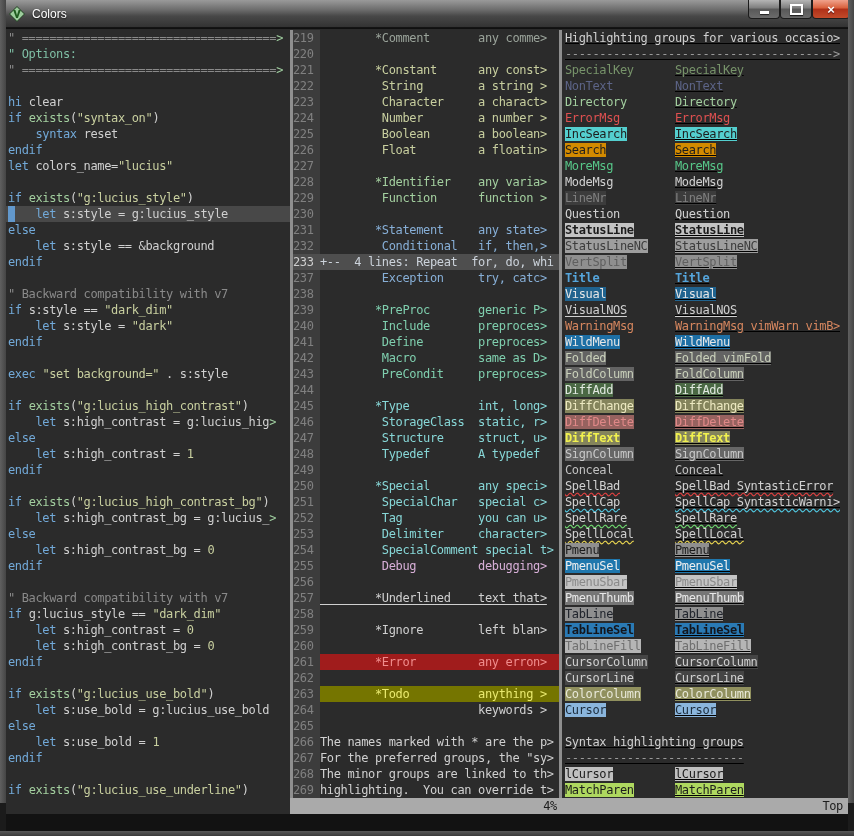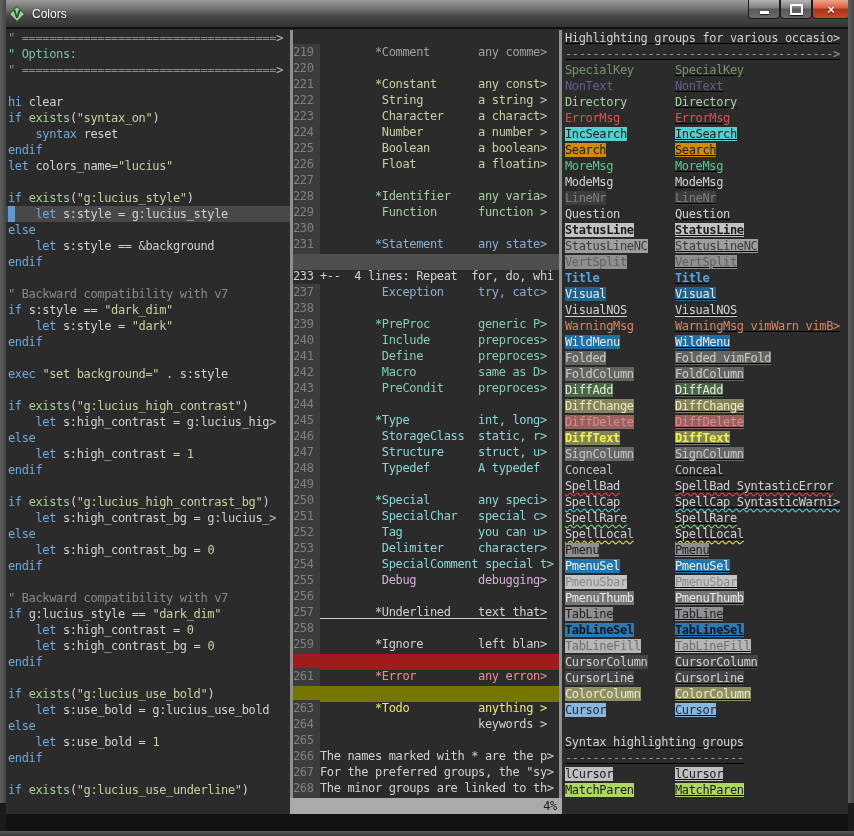--- a/index.html
+++ b/index.html
@@ -34,21 +34,21 @@
   .pane{position:absolute;top:1px;height:768px;overflow:hidden;background:#2b2b2b;}
   #pane-left{left:0;width:284px;}
   #pane-middle{left:287px;width:266px;}
   #pane-right{left:556px;width:286px;}
   .vsplit{position:absolute;top:1px;width:3px;height:768px;background:#8f8f8f;}
   #vsplit-1{left:284px;} #vsplit-2{left:553px;}
 
   .row{position:relative;height:16px;white-space:pre;}
   #pane-left .row{padding-left:2px;}
   #pane-right .row{padding-left:3px;text-decoration:underline;}
-  .lnum{display:inline-block;width:27px;text-align:right;padding-right:20px;box-sizing:border-box;margin-top:14px;}
+  .lnum{display:inline-block;width:27px;text-align:right;padding-right:20px;box-sizing:border-box;}
   .c1wrap{display:inline-block;width:110px;vertical-align:top;}
 
   
   .statusbar{position:absolute;top:769px;height:16px;white-space:pre;overflow:hidden;}
   .statusbar .sright{position:absolute;right:5px;top:0;}
   #status-left{left:0;width:284px;background:#c4c4c4;color:#0a0a0a;font-weight:bold;padding-left:2px;box-sizing:border-box;}
   #status-middle{left:284px;width:272px;background:#aaaaaa;color:#1e1e1e;padding-left:5px;box-sizing:border-box;}
   #status-right{left:556px;width:286px;background:#aaaaaa;color:#1e1e1e;padding-left:4px;box-sizing:border-box;}
 
   #cmdline{position:absolute;left:0;top:785px;width:842px;height:17px;background:#121212;}
@@ -85,16 +85,20 @@
     <div id="pane-left" class="pane mono"><div class="row"><span style="color: rgb(138, 138, 138);">" =====================================</span><span style="color: rgb(159, 206, 159);">&gt;</span></div><div class="row"><span style="color: rgb(127, 191, 165);">" Options:</span></div><div class="row"><span style="color: rgb(138, 138, 138);">" =====================================</span><span style="color: rgb(159, 206, 159);">&gt;</span></div><div class="row"></div><div class="row"><span style="color: rgb(114, 169, 216);">hi </span><span style="color: rgb(208, 208, 208);">clear</span></div><div class="row"><span style="color: rgb(114, 169, 216);">if </span><span style="color: rgb(163, 207, 159);">exists</span><span style="color: rgb(208, 208, 208);">(</span><span style="color: rgb(200, 207, 159);">"syntax_on"</span><span style="color: rgb(208, 208, 208);">)</span></div><div class="row"><span style="color: rgb(208, 208, 208);">    </span><span style="color: rgb(114, 169, 216);">syntax </span><span style="color: rgb(208, 208, 208);">reset</span></div><div class="row"><span style="color: rgb(114, 169, 216);">endif</span></div><div class="row"><span style="color: rgb(114, 169, 216);">let </span><span style="color: rgb(208, 208, 208);">colors_name=</span><span style="color: rgb(200, 207, 159);">"lucius"</span></div><div class="row"></div><div class="row"><span style="color: rgb(114, 169, 216);">if </span><span style="color: rgb(163, 207, 159);">exists</span><span style="color: rgb(208, 208, 208);">(</span><span style="color: rgb(200, 207, 159);">"g:lucius_style"</span><span style="color: rgb(208, 208, 208);">)</span></div><div class="row" style="background: rgb(72, 72, 72);"><div style="position: absolute; left: 2px; top: 0px; width: 7px; height: 16px; background: rgb(98, 152, 204);"></div><span style="color: rgb(208, 208, 208);">    </span><span style="color: rgb(114, 169, 216);">let </span><span style="color: rgb(208, 208, 208);">s:style = g:lucius_style</span></div><div class="row"><span style="color: rgb(114, 169, 216);">else</span></div><div class="row"><span style="color: rgb(208, 208, 208);">    </span><span style="color: rgb(114, 169, 216);">let </span><span style="color: rgb(208, 208, 208);">s:style == &amp;background</span></div><div class="row"><span style="color: rgb(114, 169, 216);">endif</span></div><div class="row"></div><div class="row"><span style="color: rgb(138, 138, 138);">" Backward compatibility with v7</span></div><div class="row"><span style="color: rgb(114, 169, 216);">if </span><span style="color: rgb(208, 208, 208);">s:style == </span><span style="color: rgb(200, 207, 159);">"dark_dim"</span></div><div class="row"><span style="color: rgb(208, 208, 208);">    </span><span style="color: rgb(114, 169, 216);">let </span><span style="color: rgb(208, 208, 208);">s:style = </span><span style="color: rgb(200, 207, 159);">"dark"</span></div><div class="row"><span style="color: rgb(114, 169, 216);">endif</span></div><div class="row"></div><div class="row"><span style="color: rgb(114, 169, 216);">exec </span><span style="color: rgb(200, 207, 159);">"set background="</span><span style="color: rgb(208, 208, 208);"> . s:style</span></div><div class="row"></div><div class="row"><span style="color: rgb(114, 169, 216);">if </span><span style="color: rgb(163, 207, 159);">exists</span><span style="color: rgb(208, 208, 208);">(</span><span style="color: rgb(200, 207, 159);">"g:lucius_high_contrast"</span><span style="color: rgb(208, 208, 208);">)</span></div><div class="row"><span style="color: rgb(208, 208, 208);">    </span><span style="color: rgb(114, 169, 216);">let </span><span style="color: rgb(208, 208, 208);">s:high_contrast = g:lucius_hig</span><span style="color: rgb(159, 206, 159);">&gt;</span></div><div class="row"><span style="color: rgb(114, 169, 216);">else</span></div><div class="row"><span style="color: rgb(208, 208, 208);">    </span><span style="color: rgb(114, 169, 216);">let </span><span style="color: rgb(208, 208, 208);">s:high_contrast = </span><span style="color: rgb(200, 207, 159);">1</span></div><div class="row"><span style="color: rgb(114, 169, 216);">endif</span></div><div class="row"></div><div class="row"><span style="color: rgb(114, 169, 216);">if </span><span style="color: rgb(163, 207, 159);">exists</span><span style="color: rgb(208, 208, 208);">(</span><span style="color: rgb(200, 207, 159);">"g:lucius_high_contrast_bg"</span><span style="color: rgb(208, 208, 208);">)</span></div><div class="row"><span style="color: rgb(208, 208, 208);">    </span><span style="color: rgb(114, 169, 216);">let </span><span style="color: rgb(208, 208, 208);">s:high_contrast_bg = g:lucius_</span><span style="color: rgb(159, 206, 159);">&gt;</span></div><div class="row"><span style="color: rgb(114, 169, 216);">else</span></div><div class="row"><span style="color: rgb(208, 208, 208);">    </span><span style="color: rgb(114, 169, 216);">let </span><span style="color: rgb(208, 208, 208);">s:high_contrast_bg = </span><span style="color: rgb(200, 207, 159);">0</span></div><div class="row"><span style="color: rgb(114, 169, 216);">endif</span></div><div class="row"></div><div class="row"><span style="color: rgb(138, 138, 138);">" Backward compatibility with v7</span></div><div class="row"><span style="color: rgb(114, 169, 216);">if </span><span style="color: rgb(208, 208, 208);">g:lucius_style == </span><span style="color: rgb(200, 207, 159);">"dark_dim"</span></div><div class="row"><span style="color: rgb(208, 208, 208);">    </span><span style="color: rgb(114, 169, 216);">let </span><span style="color: rgb(208, 208, 208);">s:high_contrast = </span><span style="color: rgb(200, 207, 159);">0</span></div><div class="row"><span style="color: rgb(208, 208, 208);">    </span><span style="color: rgb(114, 169, 216);">let </span><span style="color: rgb(208, 208, 208);">s:high_contrast_bg = </span><span style="color: rgb(200, 207, 159);">0</span></div><div class="row"><span style="color: rgb(114, 169, 216);">endif</span></div><div class="row"></div><div class="row"><span style="color: rgb(114, 169, 216);">if </span><span style="color: rgb(163, 207, 159);">exists</span><span style="color: rgb(208, 208, 208);">(</span><span style="color: rgb(200, 207, 159);">"g:lucius_use_bold"</span><span style="color: rgb(208, 208, 208);">)</span></div><div class="row"><span style="color: rgb(208, 208, 208);">    </span><span style="color: rgb(114, 169, 216);">let </span><span style="color: rgb(208, 208, 208);">s:use_bold = g:lucius_use_bold</span></div><div class="row"><span style="color: rgb(114, 169, 216);">else</span></div><div class="row"><span style="color: rgb(208, 208, 208);">    </span><span style="color: rgb(114, 169, 216);">let </span><span style="color: rgb(208, 208, 208);">s:use_bold = </span><span style="color: rgb(200, 207, 159);">1</span></div><div class="row"><span style="color: rgb(114, 169, 216);">endif</span></div><div class="row"></div><div class="row"><span style="color: rgb(114, 169, 216);">if </span><span style="color: rgb(163, 207, 159);">exists</span><span style="color: rgb(208, 208, 208);">(</span><span style="color: rgb(200, 207, 159);">"g:lucius_use_underline"</span><span style="color: rgb(208, 208, 208);">)</span></div></div>
     <div id="vsplit-1" class="vsplit"></div>
     <div id="pane-middle" class="pane mono"><div class="row"><span class="lnum" style="color: rgb(128, 128, 128); background: rgb(60, 60, 60);">219</span><span style="color: rgb(154, 163, 154);">        *Comment       any comme&gt;</span></div><div class="row"><span class="lnum" style="color: rgb(128, 128, 128); background: rgb(60, 60, 60);">220</span></div><div class="row"><span class="lnum" style="color: rgb(128, 128, 128); background: rgb(60, 60, 60);">221</span><span style="color: rgb(200, 207, 159);">        *Constant      any const&gt;</span></div><div class="row"><span class="lnum" style="color: rgb(128, 128, 128); background: rgb(60, 60, 60);">222</span><span style="color: rgb(200, 207, 159);">         String        a string &gt;</span></div><div class="row"><span class="lnum" style="color: rgb(128, 128, 128); background: rgb(60, 60, 60);">223</span><span style="color: rgb(200, 207, 159);">         Character     a charact&gt;</span></div><div class="row"><span class="lnum" style="color: rgb(128, 128, 128); background: rgb(60, 60, 60);">224</span><span style="color: rgb(200, 207, 159);">         Number        a number &gt;</span></div><div class="row"><span class="lnum" style="color: rgb(128, 128, 128); background: rgb(60, 60, 60);">225</span><span style="color: rgb(200, 207, 159);">         Boolean       a boolean&gt;</span></div><div class="row"><span class="lnum" style="color: rgb(128, 128, 128); background: rgb(60, 60, 60);">226</span><span style="color: rgb(200, 207, 159);">         Float         a floatin&gt;</span></div><div class="row"><span class="lnum" style="color: rgb(128, 128, 128); background: rgb(60, 60, 60);">227</span></div><div class="row"><span class="lnum" style="color: rgb(128, 128, 128); background: rgb(60, 60, 60);">228</span><span style="color: rgb(163, 207, 159);">        *Identifier    any varia&gt;</span></div><div class="row"><span class="lnum" style="color: rgb(128, 128, 128); background: rgb(60, 60, 60);">229</span><span style="color: rgb(163, 207, 159);">         Function      function &gt;</span></div><div class="row"><span class="lnum" style="color: rgb(128, 128, 128); background: rgb(60, 60, 60);">230</span></div><div class="row"><span class="lnum" style="color: rgb(128, 128, 128); background: rgb(60, 60, 60);">231</span><span style="color: rgb(135, 175, 215);">        *Statement     any state&gt;</span></div><div class="row"><span class="lnum" style="color: rgb(128, 128, 128); background: rgb(60, 60, 60);">232</span><span style="color: rgb(135, 175, 215);">         Conditional   if, then,&gt;</span></div><div class="row" style="background: rgb(78, 78, 78);"><span class="lnum" style="color: rgb(207, 207, 207); background: transparent;">233</span><span style="color: rgb(204, 211, 219); background: transparent;">+--  4 lines: Repeat  for, do, whi</span></div><div class="row"><span class="lnum" style="color: rgb(128, 128, 128); background: rgb(60, 60, 60);">237</span><span style="color: rgb(135, 175, 215);">         Exception     try, catc&gt;</span></div><div class="row"><span class="lnum" style="color: rgb(128, 128, 128); background: rgb(60, 60, 60);">238</span></div><div class="row"><span class="lnum" style="color: rgb(128, 128, 128); background: rgb(60, 60, 60);">239</span><span style="color: rgb(127, 207, 174);">        *PreProc       generic P&gt;</span></div><div class="row"><span class="lnum" style="color: rgb(128, 128, 128); background: rgb(60, 60, 60);">240</span><span style="color: rgb(127, 207, 174);">         Include       preproces&gt;</span></div><div class="row"><span class="lnum" style="color: rgb(128, 128, 128); background: rgb(60, 60, 60);">241</span><span style="color: rgb(127, 207, 174);">         Define        preproces&gt;</span></div><div class="row"><span class="lnum" style="color: rgb(128, 128, 128); background: rgb(60, 60, 60);">242</span><span style="color: rgb(127, 207, 174);">         Macro         same as D&gt;</span></div><div class="row"><span class="lnum" style="color: rgb(128, 128, 128); background: rgb(60, 60, 60);">243</span><span style="color: rgb(127, 207, 174);">         PreCondit     preproces&gt;</span></div><div class="row"><span class="lnum" style="color: rgb(128, 128, 128); background: rgb(60, 60, 60);">244</span></div><div class="row"><span class="lnum" style="color: rgb(128, 128, 128); background: rgb(60, 60, 60);">245</span><span style="color: rgb(135, 215, 215);">        *Type          int, long&gt;</span></div><div class="row"><span class="lnum" style="color: rgb(128, 128, 128); background: rgb(60, 60, 60);">246</span><span style="color: rgb(135, 215, 215);">         StorageClass  static, r&gt;</span></div><div class="row"><span class="lnum" style="color: rgb(128, 128, 128); background: rgb(60, 60, 60);">247</span><span style="color: rgb(135, 215, 215);">         Structure     struct, u&gt;</span></div><div class="row"><span class="lnum" style="color: rgb(128, 128, 128); background: rgb(60, 60, 60);">248</span><span style="color: rgb(135, 215, 215);">         Typedef       A typedef</span></div><div class="row"><span class="lnum" style="color: rgb(128, 128, 128); background: rgb(60, 60, 60);">249</span></div><div class="row"><span class="lnum" style="color: rgb(128, 128, 128); background: rgb(60, 60, 60);">250</span><span style="color: rgb(135, 215, 215);">        *Special       any speci&gt;</span></div><div class="row"><span class="lnum" style="color: rgb(128, 128, 128); background: rgb(60, 60, 60);">251</span><span style="color: rgb(135, 215, 215);">         SpecialChar   special c&gt;</span></div><div class="row"><span class="lnum" style="color: rgb(128, 128, 128); background: rgb(60, 60, 60);">252</span><span style="color: rgb(135, 215, 215);">         Tag           you can u&gt;</span></div><div class="row"><span class="lnum" style="color: rgb(128, 128, 128); background: rgb(60, 60, 60);">253</span><span style="color: rgb(135, 215, 215);">         Delimiter     character&gt;</span></div><div class="row"><span class="lnum" style="color: rgb(128, 128, 128); background: rgb(60, 60, 60);">254</span><span style="color: rgb(135, 215, 215);">         SpecialComment special t&gt;</span></div><div class="row"><span class="lnum" style="color: rgb(128, 128, 128); background: rgb(60, 60, 60);">255</span><span style="color: rgb(215, 175, 215);">         Debug         debugging&gt;</span></div><div class="row"><span class="lnum" style="color: rgb(128, 128, 128); background: rgb(60, 60, 60);">256</span></div><div class="row"><span class="lnum" style="color: rgb(128, 128, 128); background: rgb(60, 60, 60);">257</span><span style="color: rgb(208, 208, 208); text-decoration-line: underline; text-decoration-style: solid; text-decoration-color: rgb(208, 208, 208); text-underline-offset: 2px;">        *Underlined    text that&gt;</span></div><div class="row"><span class="lnum" style="color: rgb(128, 128, 128); background: rgb(60, 60, 60);">258</span></div><div class="row"><span class="lnum" style="color: rgb(128, 128, 128); background: rgb(60, 60, 60);">259</span><span style="color: rgb(208, 208, 208);">        *Ignore        left blan&gt;</span></div><div class="row"><span class="lnum" style="color: rgb(128, 128, 128); background: rgb(60, 60, 60);">260</span></div><div class="row" style="background: rgb(160, 28, 28);"><span class="lnum" style="color: rgb(128, 128, 128); background: rgb(60, 60, 60);">261</span><span style="color: rgb(240, 141, 141); background: transparent;">        *Error         any erron&gt;</span></div><div class="row"><span class="lnum" style="color: rgb(128, 128, 128); background: rgb(60, 60, 60);">262</span></div><div class="row" style="background: rgb(117, 117, 0);"><span class="lnum" style="color: rgb(128, 128, 128); background: rgb(60, 60, 60);">263</span><span style="color: rgb(233, 233, 110); background: transparent;">        *Todo          anything &gt;</span></div><div class="row"><span class="lnum" style="color: rgb(128, 128, 128); background: rgb(60, 60, 60);">264</span><span style="color: rgb(208, 208, 208);">                       keywords &gt;</span></div><div class="row"><span class="lnum" style="color: rgb(128, 128, 128); background: rgb(60, 60, 60);">265</span></div><div class="row"><span class="lnum" style="color: rgb(128, 128, 128); background: rgb(60, 60, 60);">266</span><span style="color: rgb(208, 208, 208);">The names marked with * are the p&gt;</span></div><div class="row"><span class="lnum" style="color: rgb(128, 128, 128); background: rgb(60, 60, 60);">267</span><span style="color: rgb(208, 208, 208);">For the preferred groups, the "sy&gt;</span></div><div class="row"><span class="lnum" style="color: rgb(128, 128, 128); background: rgb(60, 60, 60);">268</span><span style="color: rgb(208, 208, 208);">The minor groups are linked to th&gt;</span></div><div class="row"><span class="lnum" style="color: rgb(128, 128, 128); background: rgb(60, 60, 60);">269</span><span style="color: rgb(208, 208, 208);">highlighting.  You can override t&gt;</span></div></div>
     <div id="vsplit-2" class="vsplit"></div>
     <div id="pane-right" class="pane mono"><div class="row"><span style="color: rgb(208, 208, 208);">Highlighting groups for various occasio&gt;</span></div><div class="row"><span style="color: rgb(154, 154, 154);">---------------------------------------&gt;</span></div><div class="row"><span class="c1wrap"><span style="color: rgb(119, 147, 106);">SpecialKey</span></span><span style="color: rgb(119, 147, 106);">SpecialKey</span></div><div class="row"><span class="c1wrap"><span style="color: rgb(92, 100, 135);">NonText</span></span><span style="color: rgb(92, 100, 135);">NonText</span></div><div class="row"><span class="c1wrap"><span style="color: rgb(163, 207, 159);">Directory</span></span><span style="color: rgb(163, 207, 159);">Directory</span></div><div class="row"><span class="c1wrap"><span style="color: rgb(222, 80, 80);">ErrorMsg</span></span><span style="color: rgb(222, 80, 80);">ErrorMsg</span></div><div class="row"><span class="c1wrap"><span style="color: rgb(30, 30, 30); background: rgb(84, 207, 207);">IncSearch</span></span><span style="color: rgb(30, 30, 30); background: rgb(84, 207, 207);">IncSearch</span></div><div class="row"><span class="c1wrap"><span style="color: rgb(30, 30, 30); background: rgb(210, 138, 0);">Search</span></span><span style="color: rgb(30, 30, 30); background: rgb(210, 138, 0);">Search</span></div><div class="row"><span class="c1wrap"><span style="color: rgb(87, 199, 137);">MoreMsg</span></span><span style="color: rgb(87, 199, 137);">MoreMsg</span></div><div class="row"><span class="c1wrap"><span style="color: rgb(208, 208, 208);">ModeMsg</span></span><span style="color: rgb(208, 208, 208);">ModeMsg</span></div><div class="row"><span class="c1wrap"><span style="color: rgb(127, 127, 127); background: rgb(60, 60, 60);">LineNr</span></span><span style="color: rgb(127, 127, 127); background: rgb(60, 60, 60);">LineNr</span></div><div class="row"><span class="c1wrap"><span style="color: rgb(208, 208, 208);">Question</span></span><span style="color: rgb(208, 208, 208);">Question</span></div><div class="row"><span class="c1wrap"><span style="color: rgb(28, 28, 28); background: rgb(194, 194, 194); font-weight: bold;">StatusLine</span></span><span style="color: rgb(28, 28, 28); background: rgb(194, 194, 194); font-weight: bold;">StatusLine</span></div><div class="row"><span class="c1wrap"><span style="color: rgb(60, 60, 60); background: rgb(158, 158, 158);">StatusLineNC</span></span><span style="color: rgb(60, 60, 60); background: rgb(158, 158, 158);">StatusLineNC</span></div><div class="row"><span class="c1wrap"><span style="color: rgb(95, 95, 95); background: rgb(143, 143, 143);">VertSplit</span></span><span style="color: rgb(95, 95, 95); background: rgb(143, 143, 143);">VertSplit</span></div><div class="row"><span class="c1wrap"><span style="color: rgb(85, 165, 220); font-weight: bold;">Title</span></span><span style="color: rgb(85, 165, 220); font-weight: bold;">Title</span></div><div class="row"><span class="c1wrap"><span style="color: rgb(230, 230, 230); background: rgb(32, 99, 143);">Visual</span></span><span style="color: rgb(230, 230, 230); background: rgb(32, 99, 143);">Visual</span></div><div class="row"><span class="c1wrap"><span style="color: rgb(208, 208, 208); text-decoration-line: underline; text-decoration-style: solid; text-decoration-color: rgb(208, 208, 208); text-underline-offset: 2px;">VisualNOS</span></span><span style="color: rgb(208, 208, 208); text-decoration-line: underline; text-decoration-style: solid; text-decoration-color: rgb(208, 208, 208); text-underline-offset: 2px;">VisualNOS</span></div><div class="row"><span class="c1wrap"><span style="color: rgb(215, 135, 95);">WarningMsg</span></span><span style="color: rgb(215, 135, 95);">WarningMsg vimWarn vimB&gt;</span></div><div class="row"><span class="c1wrap"><span style="color: rgb(230, 230, 230); background: rgb(29, 111, 165);">WildMenu</span></span><span style="color: rgb(230, 230, 230); background: rgb(29, 111, 165);">WildMenu</span></div><div class="row"><span class="c1wrap"><span style="color: rgb(201, 208, 186); background: rgb(99, 99, 99);">Folded</span></span><span style="color: rgb(201, 208, 186); background: rgb(99, 99, 99);">Folded vimFold</span></div><div class="row"><span class="c1wrap"><span style="color: rgb(201, 208, 186); background: rgb(99, 99, 99);">FoldColumn</span></span><span style="color: rgb(201, 208, 186); background: rgb(99, 99, 99);">FoldColumn</span></div><div class="row"><span class="c1wrap"><span style="color: rgb(224, 232, 224); background: rgb(74, 104, 68);">DiffAdd</span></span><span style="color: rgb(224, 232, 224); background: rgb(74, 104, 68);">DiffAdd</span></div><div class="row"><span class="c1wrap"><span style="color: rgb(236, 232, 192); background: rgb(132, 132, 92);">DiffChange</span></span><span style="color: rgb(236, 232, 192); background: rgb(132, 132, 92);">DiffChange</span></div><div class="row"><span class="c1wrap"><span style="color: rgb(224, 136, 136); background: rgb(150, 98, 95);">DiffDelete</span></span><span style="color: rgb(224, 136, 136); background: rgb(150, 98, 95);">DiffDelete</span></div><div class="row"><span class="c1wrap"><span style="color: rgb(242, 242, 78); background: rgb(132, 132, 92); font-weight: bold;">DiffText</span></span><span style="color: rgb(242, 242, 78); background: rgb(132, 132, 92); font-weight: bold;">DiffText</span></div><div class="row"><span class="c1wrap"><span style="color: rgb(200, 200, 200); background: rgb(102, 102, 102);">SignColumn</span></span><span style="color: rgb(200, 200, 200); background: rgb(102, 102, 102);">SignColumn</span></div><div class="row"><span class="c1wrap"><span style="color: rgb(192, 192, 192);">Conceal</span></span><span style="color: rgb(192, 192, 192);">Conceal</span></div><div class="row"><span class="c1wrap"><span style="color: rgb(208, 208, 208); text-decoration-line: underline; text-decoration-style: wavy; text-decoration-color: rgb(224, 64, 64); text-underline-offset: 2px;">SpellBad</span></span><span style="color: rgb(208, 208, 208); text-decoration-line: underline; text-decoration-style: wavy; text-decoration-color: rgb(224, 64, 64); text-underline-offset: 2px;">SpellBad SyntasticError</span></div><div class="row"><span class="c1wrap"><span style="color: rgb(208, 208, 208); text-decoration-line: underline; text-decoration-style: wavy; text-decoration-color: rgb(79, 199, 224); text-underline-offset: 2px;">SpellCap</span></span><span style="color: rgb(208, 208, 208); text-decoration-line: underline; text-decoration-style: wavy; text-decoration-color: rgb(79, 199, 224); text-underline-offset: 2px;">SpellCap SyntasticWarni&gt;</span></div><div class="row"><span class="c1wrap"><span style="color: rgb(208, 208, 208); text-decoration-line: underline; text-decoration-style: wavy; text-decoration-color: rgb(111, 215, 111); text-underline-offset: 2px;">SpellRare</span></span><span style="color: rgb(208, 208, 208); text-decoration-line: underline; text-decoration-style: wavy; text-decoration-color: rgb(111, 215, 111); text-underline-offset: 2px;">SpellRare</span></div><div class="row"><span class="c1wrap"><span style="color: rgb(208, 208, 208); text-decoration-line: underline; text-decoration-style: wavy; text-decoration-color: rgb(232, 212, 79); text-underline-offset: 2px;">SpellLocal</span></span><span style="color: rgb(208, 208, 208); text-decoration-line: underline; text-decoration-style: wavy; text-decoration-color: rgb(232, 212, 79); text-underline-offset: 2px;">SpellLocal</span></div><div class="row"><span class="c1wrap"><span style="color: rgb(28, 28, 28); background: rgb(143, 143, 143);">Pmenu</span></span><span style="color: rgb(28, 28, 28); background: rgb(143, 143, 143);">Pmenu</span></div><div class="row"><span class="c1wrap"><span style="color: rgb(239, 239, 239); background: rgb(31, 119, 173);">PmenuSel</span></span><span style="color: rgb(239, 239, 239); background: rgb(31, 119, 173);">PmenuSel</span></div><div class="row"><span class="c1wrap"><span style="color: rgb(138, 138, 138); background: rgb(196, 196, 196);">PmenuSbar</span></span><span style="color: rgb(138, 138, 138); background: rgb(196, 196, 196);">PmenuSbar</span></div><div class="row"><span class="c1wrap"><span style="color: rgb(232, 232, 232); background: rgb(118, 118, 118);">PmenuThumb</span></span><span style="color: rgb(232, 232, 232); background: rgb(118, 118, 118);">PmenuThumb</span></div><div class="row"><span class="c1wrap"><span style="color: rgb(32, 36, 44); background: rgb(143, 143, 143);">TabLine</span></span><span style="color: rgb(32, 36, 44); background: rgb(143, 143, 143);">TabLine</span></div><div class="row"><span class="c1wrap"><span style="color: rgb(20, 22, 28); background: rgb(42, 122, 181); font-weight: bold;">TabLineSel</span></span><span style="color: rgb(20, 22, 28); background: rgb(42, 122, 181); font-weight: bold;">TabLineSel</span></div><div class="row"><span class="c1wrap"><span style="color: rgb(111, 111, 111); background: rgb(181, 181, 181);">TabLineFill</span></span><span style="color: rgb(111, 111, 111); background: rgb(181, 181, 181);">TabLineFill</span></div><div class="row"><span class="c1wrap"><span style="color: rgb(208, 208, 208); background: rgb(69, 69, 69);">CursorColumn</span></span><span style="color: rgb(208, 208, 208); background: rgb(69, 69, 69);">CursorColumn</span></div><div class="row"><span class="c1wrap"><span style="color: rgb(208, 208, 208); background: rgb(69, 69, 69);">CursorLine</span></span><span style="color: rgb(208, 208, 208); background: rgb(69, 69, 69);">CursorLine</span></div><div class="row"><span class="c1wrap"><span style="color: rgb(232, 232, 216); background: rgb(144, 144, 94);">ColorColumn</span></span><span style="color: rgb(232, 232, 216); background: rgb(144, 144, 94);">ColorColumn</span></div><div class="row"><span class="c1wrap"><span style="color: rgb(28, 44, 60); background: rgb(138, 181, 220);">Cursor</span></span><span style="color: rgb(28, 44, 60); background: rgb(138, 181, 220);">Cursor</span></div><div class="row"><span style="color: rgb(208, 208, 208);"></span></div><div class="row"><span style="color: rgb(208, 208, 208);">Syntax highlighting groups</span></div><div class="row"><span style="color: rgb(154, 154, 154);">--------------------------</span></div><div class="row"><span class="c1wrap"><span style="color: rgb(28, 28, 28); background: rgb(192, 192, 192);">lCursor</span></span><span style="color: rgb(28, 28, 28); background: rgb(192, 192, 192);">lCursor</span></div><div class="row"><span class="c1wrap"><span style="color: rgb(28, 28, 28); background: rgb(174, 215, 95);">MatchParen</span></span><span style="color: rgb(28, 28, 28); background: rgb(174, 215, 95);">MatchParen</span></div></div>
 
     <div id="status-middle" class="statusbar mono">
       
       <span class="sright">4%</span>
     </div>
+    <div id="status-right" class="statusbar mono">
+      
+      <span class="sright">Top</span>
+    </div>
 
     <div id="cmdline"></div>
   </div>
 </div>
 
 </body></html>

